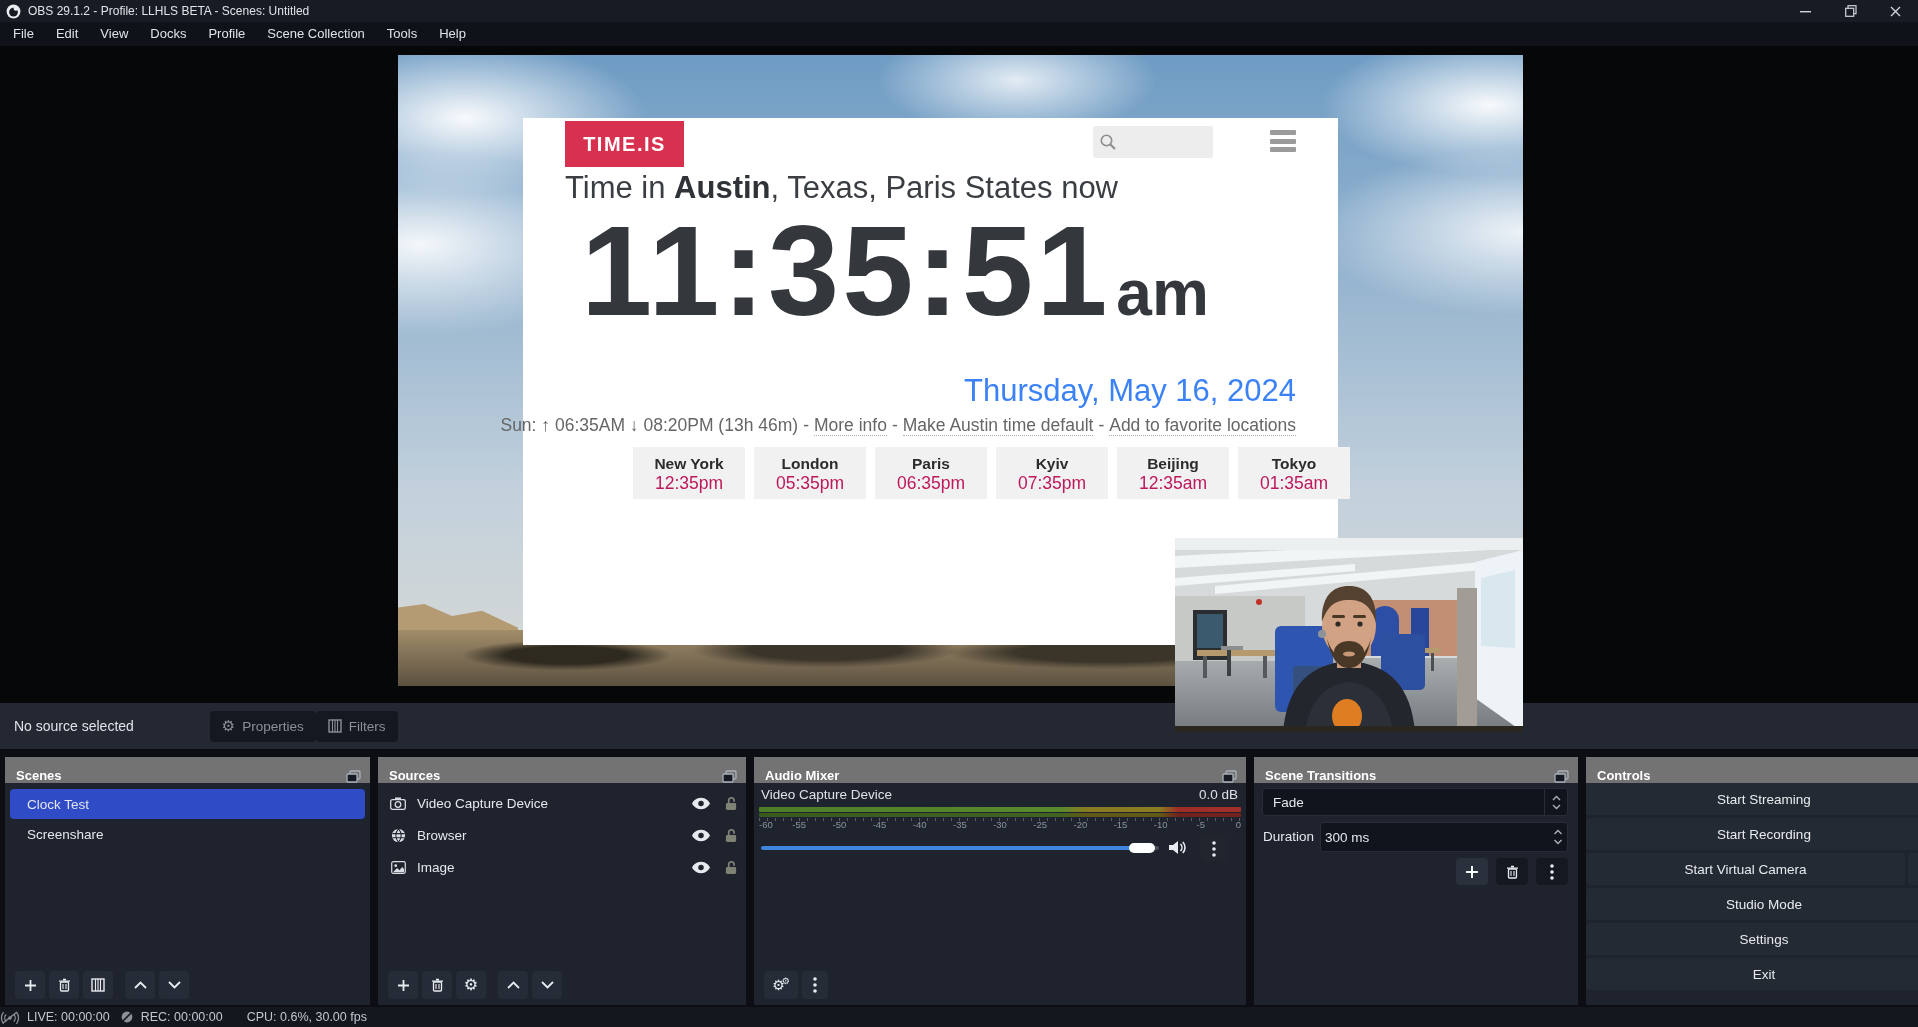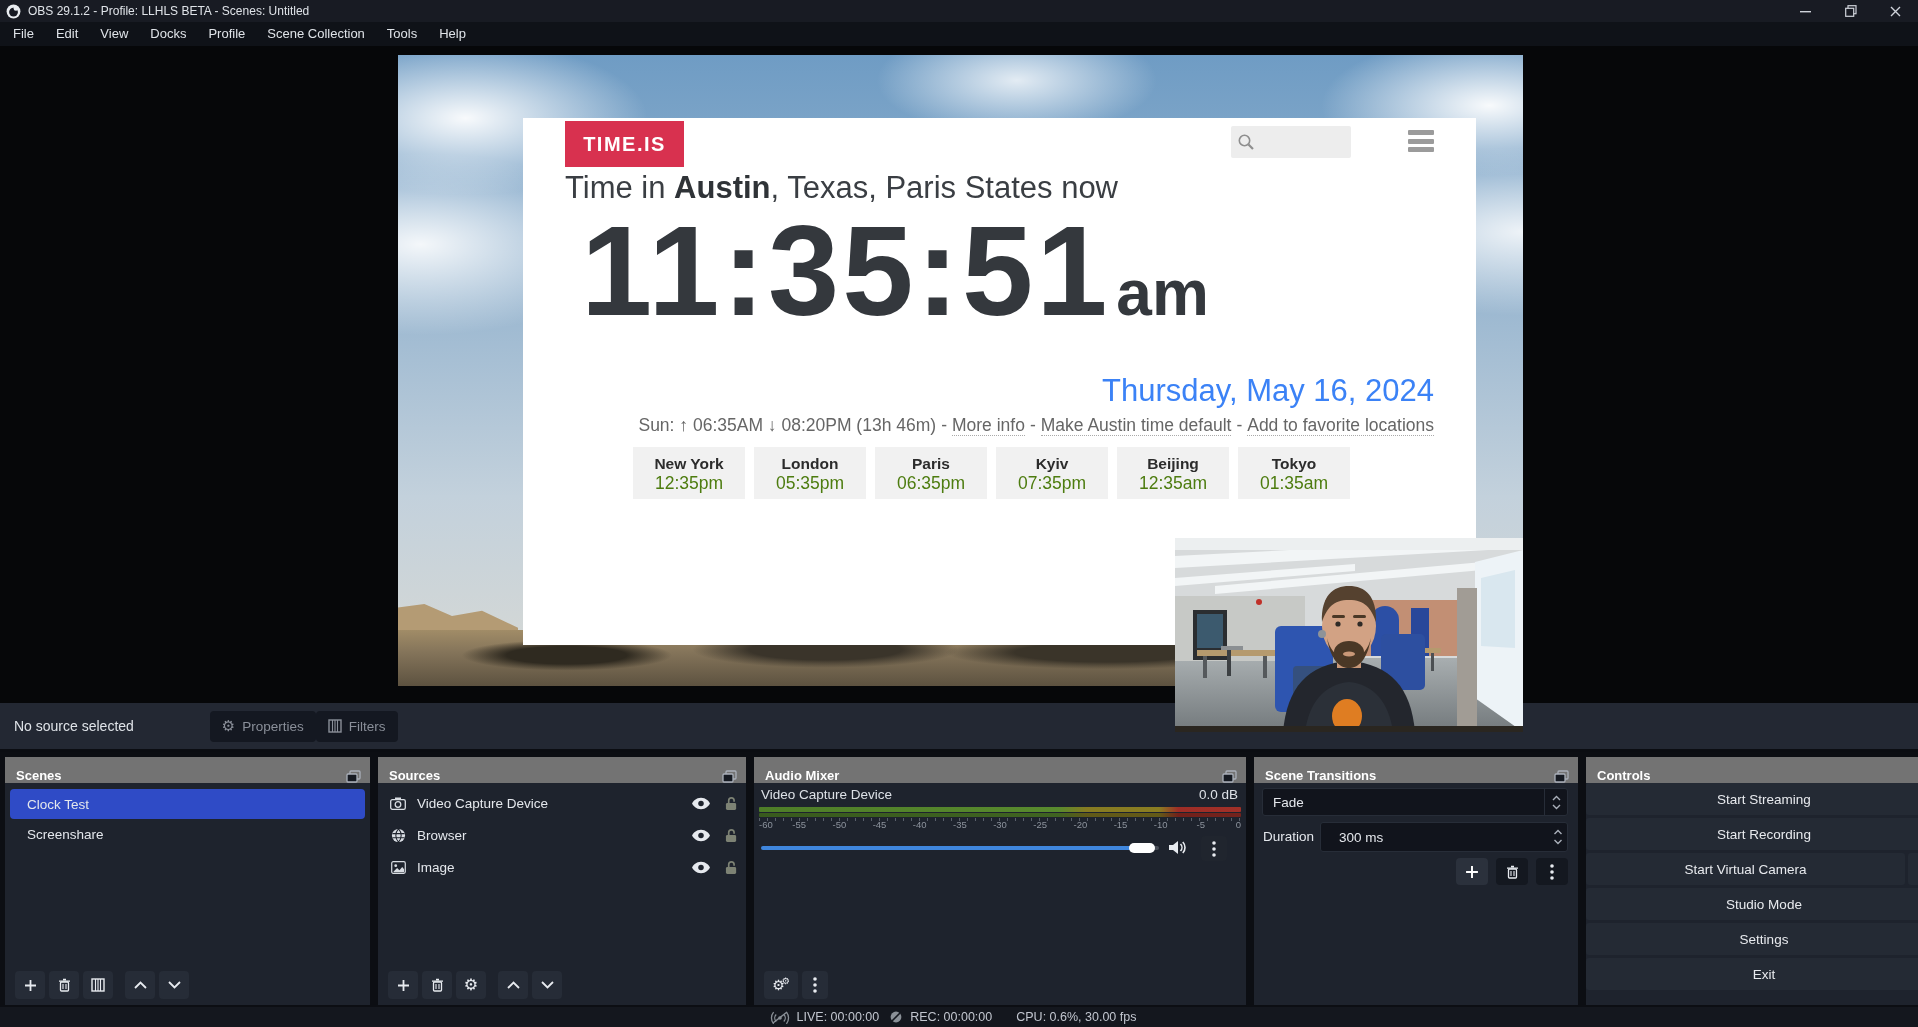--- a/index.html
+++ b/index.html
@@ -33,41 +33,41 @@
     background:
       radial-gradient(ellipse 150px 22px at 15% 45%,#2f2a20 0 40%,rgba(0,0,0,0) 70%),
       radial-gradient(ellipse 190px 26px at 38% 35%,#3a342a 0 40%,rgba(0,0,0,0) 70%),
       radial-gradient(ellipse 230px 24px at 63% 40%,#3a3429 0 40%,rgba(0,0,0,0) 70%),
       radial-gradient(ellipse 170px 22px at 88% 50%,#352f25 0 40%,rgba(0,0,0,0) 70%),
       linear-gradient(180deg,#a18c67 0%,#84745a 40%,#5d5240 100%);}
   .ridge{position:absolute;left:0;bottom:48px;width:120px;height:34px;background:#b49b74;
     clip-path:polygon(0 100%,0 10%,22% 0,45% 35%,70% 20%,100% 70%,100% 100%);}
 
   
-  .ti-card{position:absolute;left:125px;top:63px;width:953px;height:527px;background:#fff;color:#3a3e43;}
+  .ti-card{position:absolute;left:125px;top:63px;width:815px;height:527px;background:#fff;color:#3a3e43;}
   .ti-logo{position:absolute;left:42px;top:3px;width:119px;height:46px;display:flex;align-items:center;justify-content:center;
     color:#fff;font-weight:bold;font-size:20px;letter-spacing:1.5px;}
   .ti-search{position:absolute;right:125px;top:8px;width:120px;height:32px;background:#ededed;border-radius:2px;display:flex;align-items:center;}
   .ti-search svg{margin-left:6px;}
   .ti-search input{border:none;background:transparent;outline:none;width:86px;height:24px;font-size:14px;}
   .ti-burger{position:absolute;right:42px;top:12px;width:26px;height:22px;display:flex;flex-direction:column;justify-content:space-between;}
   .ti-burger div{height:5px;background:#9b9b9b;border-radius:1px;}
   .ti-heading{position:absolute;left:42px;top:52px;font-size:31px;color:#3a3e43;white-space:nowrap;}
   .ti-heading b{color:#2f3337;}
   .ti-clock{position:absolute;left:58px;top:78px;white-space:nowrap;color:#34383d;}
   .ti-time{font-size:128px;font-weight:bold;letter-spacing:3px;line-height:150px;}
   .ti-ampm{font-size:64px;font-weight:bold;margin-left:6px;}
   .ti-date{position:absolute;right:42px;top:255px;font-size:31px;color:#3b82f6;}
   .ti-sun{position:absolute;right:42px;top:297px;font-size:17.5px;color:#666;white-space:nowrap;}
   .ti-sun a{color:#666;text-decoration:none;border-bottom:1px dotted #aaa;}
   .ti-sun .sep{margin:0 5px;}
   .ti-cities{position:absolute;left:110px;top:329px;display:flex;gap:9px;}
   .ti-city{width:112px;height:52px;background:#f1f1f1;display:flex;flex-direction:column;align-items:center;justify-content:center;}
   .ti-city .cname{font-size:15.5px;font-weight:bold;color:#2c2c2c;line-height:19px;}
-  .ti-city .ctime{font-size:17.5px;color:#4d7c0f;line-height:20px;}
+  .ti-city .ctime{font-size:17.5px;color:#be185d;line-height:20px;}
 
   
   .webcam{position:absolute;left:1175px;top:492px;width:348px;height:194px;overflow:hidden;background:#8b9295;z-index:5;}
 
   
   .srcbar{position:absolute;top:703px;left:0;right:0;height:46px;background:#232833;display:flex;align-items:center;}
   .srcbar-label{font-size:14px;color:#dfe3e8;margin-left:14px;}
   .srcbar-btn{height:31px;background:#141821;border-radius:4px;color:#8a8f99;font-size:13.5px;
     display:flex;align-items:center;justify-content:center;padding:0 12px;gap:7px;}
   .srcbar-btn.properties{margin-left:76px;}
@@ -125,37 +125,37 @@
 
   
   .combo{position:absolute;left:8px;right:10px;top:31px;height:28px;background:#11141c;border:1px solid #272d38;border-radius:3px;
     display:flex;align-items:center;box-sizing:border-box;}
   .combo-text{font-size:13.5px;margin-left:10px;color:#e4e7ec;}
   .combo-spin{margin-left:auto;width:22px;align-self:stretch;border-left:1px solid #272d38;display:flex;flex-direction:column;
     align-items:center;justify-content:center;gap:3px;color:#aab0ba;}
   .dur-label{position:absolute;left:9px;top:65px;height:30px;line-height:30px;font-size:13.5px;color:#e4e7ec;}
   .dur-box{position:absolute;left:66px;right:10px;top:65px;height:30px;background:#11141c;border:1px solid #272d38;border-radius:3px;
     display:flex;align-items:center;box-sizing:border-box;}
-  .dur-value{font-size:13.5px;margin-left:18px;color:#e4e7ec;}
+  .dur-value{font-size:13.5px;margin-left:4px;color:#e4e7ec;}
   .dur-spin{margin-left:auto;margin-right:4px;display:flex;flex-direction:column;gap:4px;color:#aab0ba;}
   .trans-actions{position:absolute;top:101px;right:10px;display:flex;gap:8px;}
   .ta-btn{width:32px;height:27px;border-radius:4px;display:flex;align-items:center;justify-content:center;color:#e8ebf0;background:#141820;}
   .ta-btn.add{background:#2b313c;}
 
   
   .ctrl-body{position:absolute;top:26px;left:0;right:0;}
   .ctrl-row{display:flex;margin:0 0 3px 0;gap:3px;justify-content:center;}
   .ctrl-btn{flex:1;height:32px;background:#242a34;border-radius:3px;color:#e8eaee;font-size:13.5px;
     display:flex;align-items:center;justify-content:center;}
   .ctrl-gear{flex:none;width:34px;height:32px;background:#242a34;border-radius:3px;display:flex;align-items:center;justify-content:center;
     color:#fff;font-family:"DejaVu Sans",sans-serif;font-size:17px;}
 
   
   .statusbar{position:absolute;top:1007px;left:0;right:0;height:20px;background:#14171e;display:flex;align-items:center;
-    justify-content:center;font-size:12.5px;color:#c2c6cf;gap:10px;padding-right:12px;}
+    justify-content:flex-start;font-size:12.5px;color:#c2c6cf;gap:10px;padding-right:12px;}
   .sb-group{display:flex;align-items:center;gap:7px;}
   .sb-cpu{margin-left:14px;}
 
   .gear-glyph{font-family:"DejaVu Sans",sans-serif;line-height:1;}
 </style>
 </head>
 <body>
 
 <div class="app">
 

